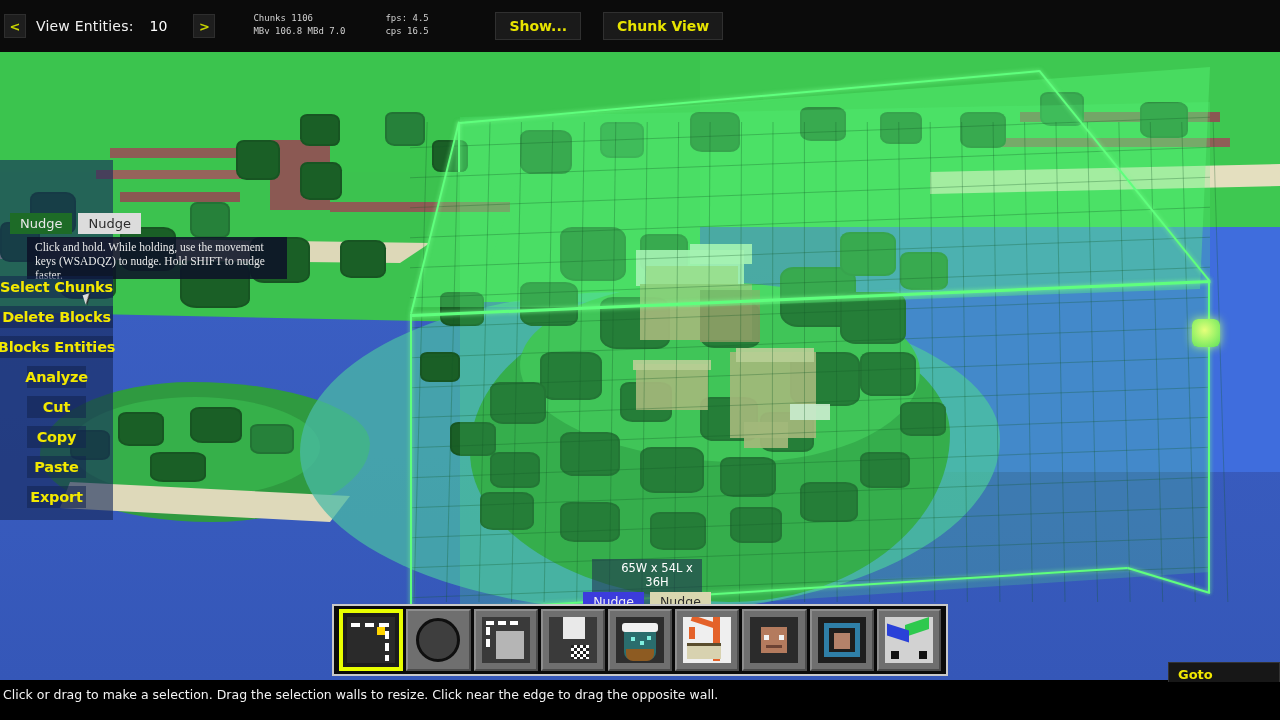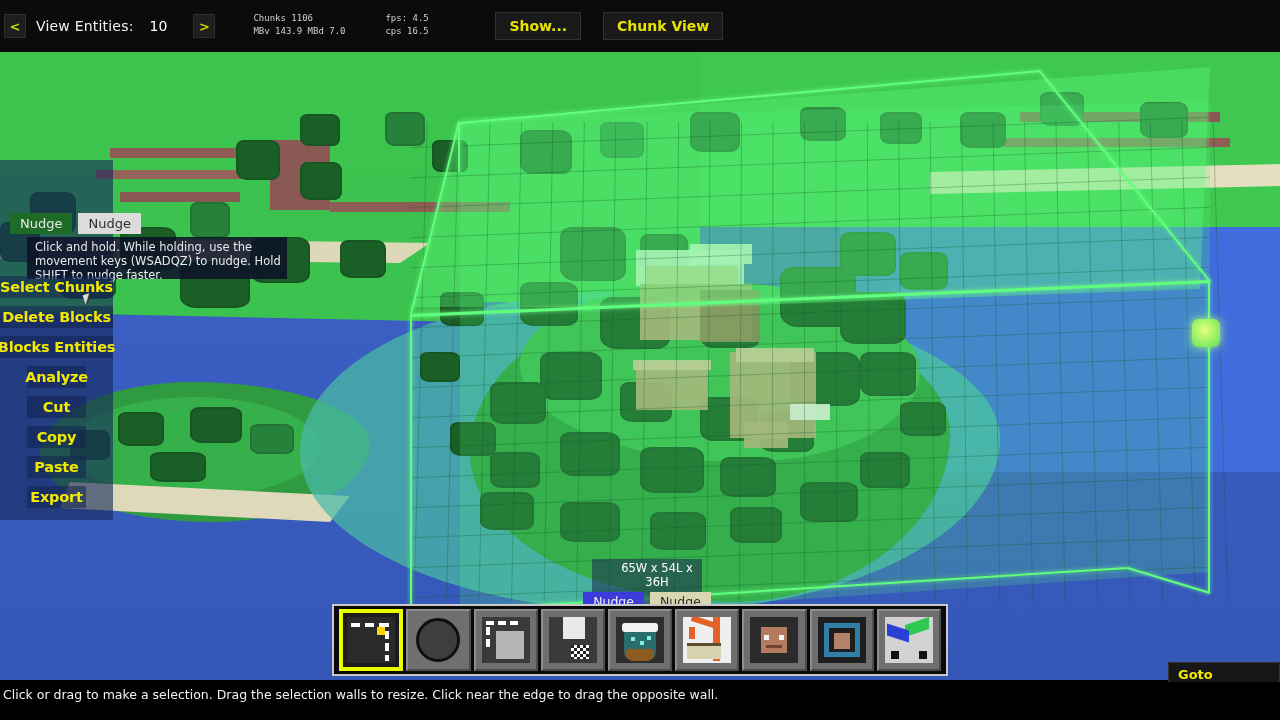--- a/index.html
+++ b/index.html
@@ -199,20 +199,21 @@
     padding: 3px 10px; font-size: 13px; cursor: pointer;
   }
   .nudge-btn.green { background: #1d6b27; color: #e8e8e8; }
   .nudge-btn.grey  { background: #dcdcdc; color: #2c2c2c; }
 
   #tooltip {
     position: absolute; left: 27px; top: 237px; width: 260px; height: 42px;
     background: rgba(13,18,40,.88);
     color: #e9e9e9; font-size: 11.5px; line-height: 14px;
     padding: 3px 6px 8px 8px;
+    font-family: Liberation Serif, serif;
   }
 
   .sbbtn {
     position: absolute; left: 0; width: 113px; height: 22px;
     background: rgba(18,34,78,.55);
     color: #f2e800; font-size: 14.5px; font-weight: bold;
     display: flex; align-items: center; justify-content: center;
     letter-spacing: -.2px; cursor: pointer; white-space: nowrap;
   }
   .sbbtn.narrow { left: 27px; width: 59px; }
@@ -495,21 +496,21 @@
 
   <div id="topbar">
     <div class="navarrow">&lt;</div>
     <span id="view-distance-label">View Entities:</span>
     <span id="view-distance-value">10</span>
     <div class="navarrow" style="margin-left:26px">&gt;</div>
 
     <div id="stats">
       <span>Chunks 1106</span>
       <span>fps: 4.5</span>
-      <span>MBv 143.9   MBd 7.0</span>
+      <span>MBv 106.8   MBd 7.0</span>
       <span>cps 16.5</span>
     </div>
 
     <div class="topbtn">Show...</div>
     <div class="topbtn">Chunk View</div>
   </div>
 
   <div id="sidebar">
     <div class="nudge-row">
       <div class="nudge-btn green">Nudge</div>

